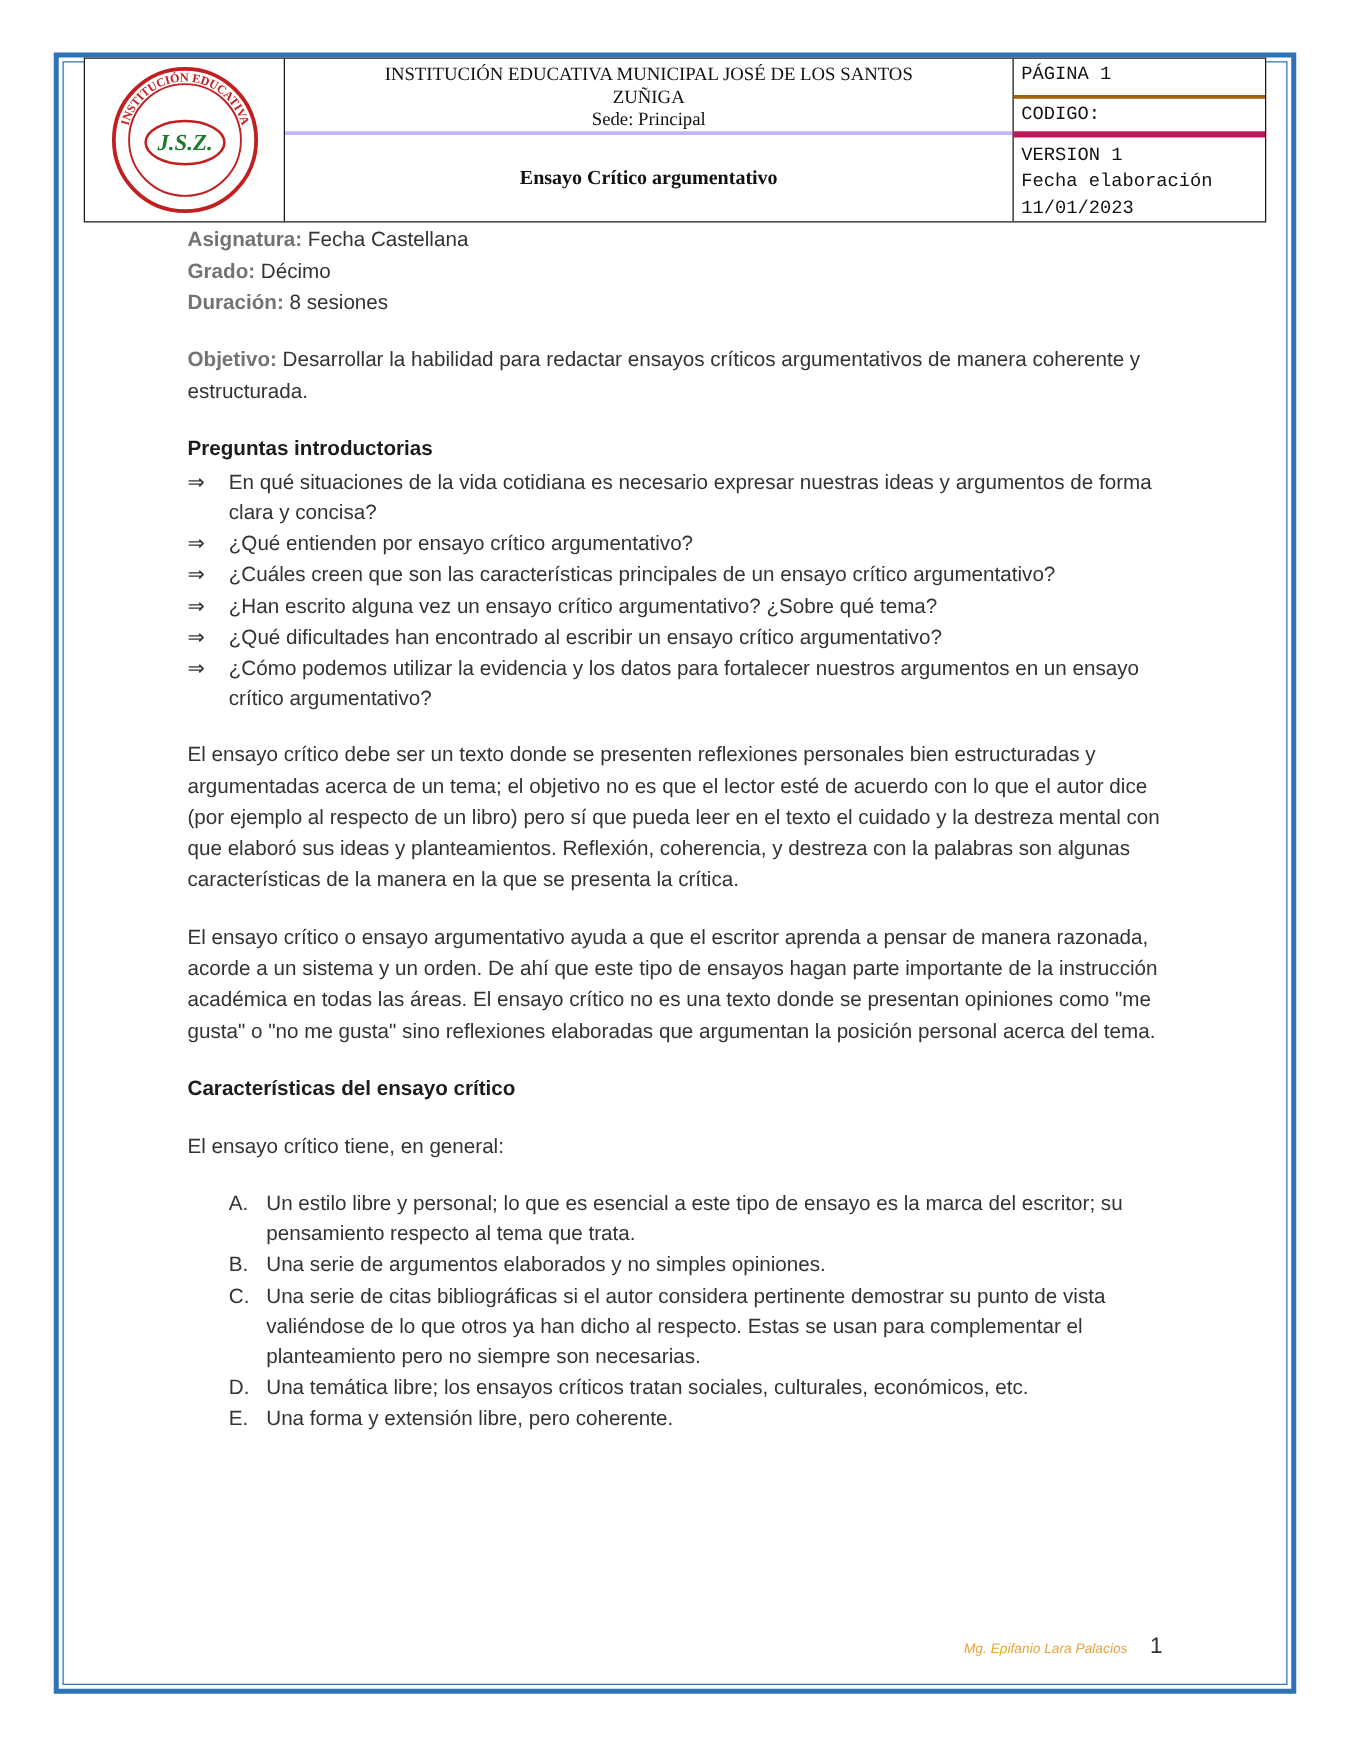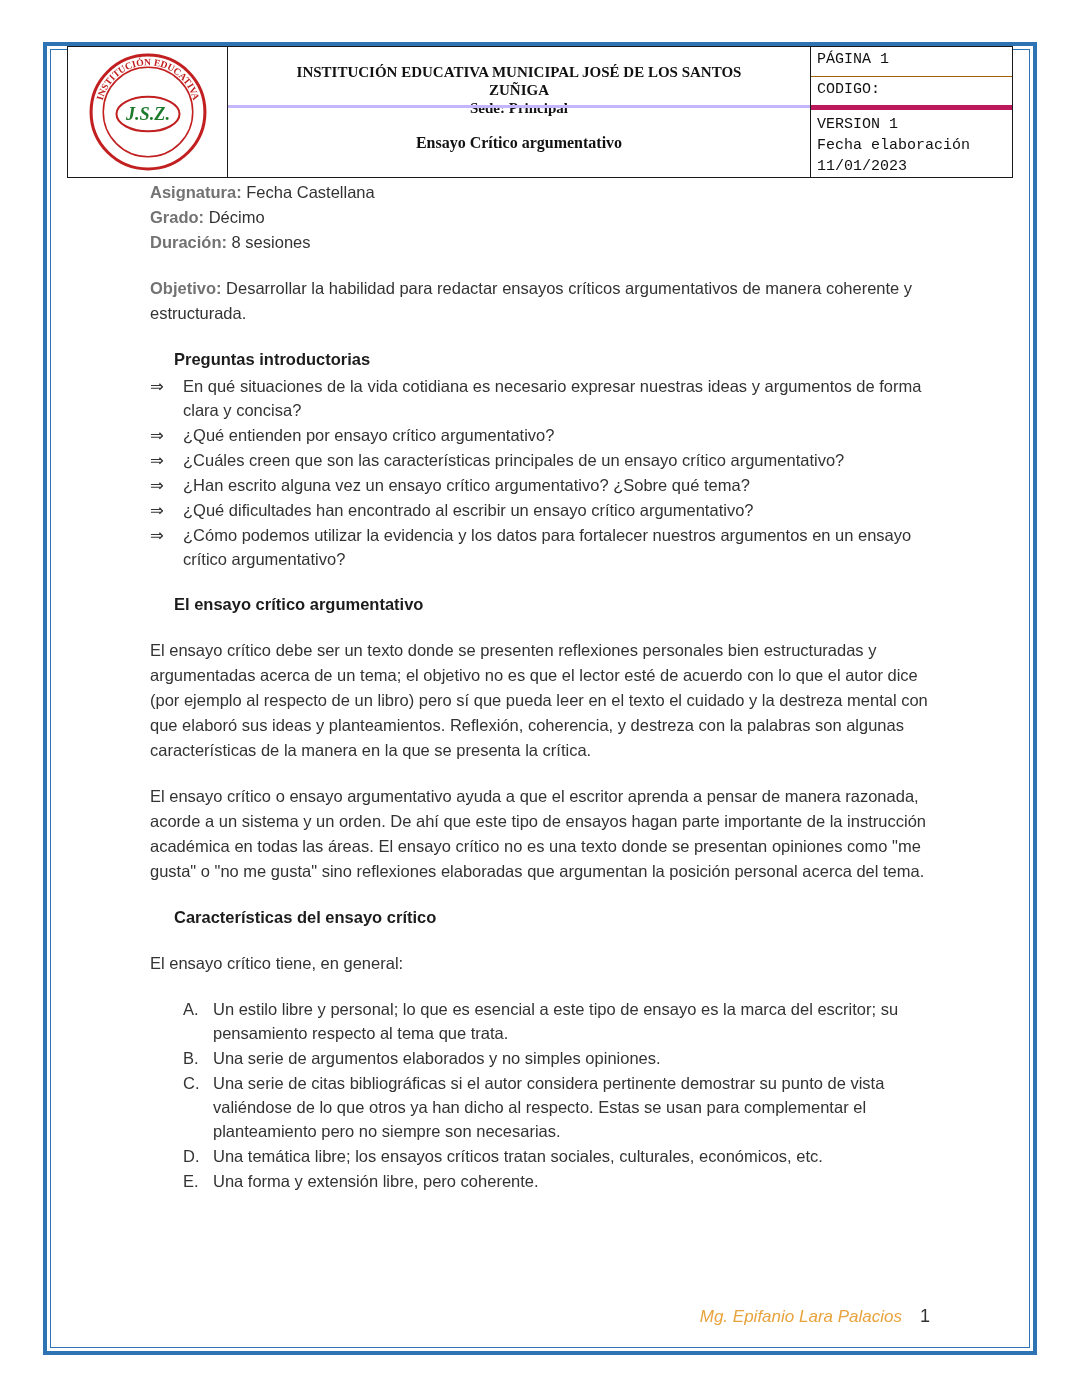--- a/index.html
+++ b/index.html
@@ -26,61 +26,61 @@
     position:absolute; left:67px; top:46px; width:946px;
     display:flex; border:1px solid #1a1a1a; background:#fff;
     font-family:"Liberation Serif", serif; color:#111;
   }
   .logo-cell {
     width:160px; border-right:1px solid #1a1a1a;
     display:flex; align-items:center; justify-content:center;
   }
   .mid-col { flex:1; display:flex; flex-direction:column; }
   .name-cell {
-    height:58px; text-align:center; padding-top:16px;
-    font-weight:bold; font-size:15px; line-height:18px;
+    height:58px; text-align:center; padding-top:4px;
+    font-weight:normal; font-size:15px; line-height:18px;
   }
   .name-line { max-width:480px; margin:0 auto; }
   .title-cell {
     height:72px; border-top:3px solid #c4b5fd;
     display:flex; align-items:center; justify-content:center;
     font-weight:bold; font-size:16px;
   }
   .right-col { width:202px; border-left:1px solid #1a1a1a; display:flex; flex-direction:column;font-family:Liberation Mono, monospace; }
   .rc-cell { font-size:15px; padding:4px 6px 0 6px; }
   .rc-pagina { height:29px; }
-  .rc-codigo { height:29px; border-top:1px solid #a16207; }
+  .rc-codigo { height:29px; border-top:3px solid #a16207; }
   .rc-version { flex:1; border-top:5px solid #be185d; line-height:21px; }
 
   
   .content {
     position:absolute; left:150px; top:180px; width:780px;
     font-size:16.5px; line-height:25px;
   }
   .b { font-weight:bold; color:#737373; }
   .meta-line { line-height:25px; }
   .para { margin-top:21px; }
-  .heading { margin-top:21px; font-weight:bold; color:#1c1c1c;margin-left:24px; }
+  .heading { margin-top:21px; font-weight:bold; color:#1c1c1c; }
 
   .q-list { margin-top:2px; }
   .q-item { display:flex; line-height:24px; margin-top:1px; }
   .q-marker { width:33px; flex:0 0 33px; color:#333; }
   .q-text { flex:1; }
 
   .char-list { margin-top:21px; margin-left:33px; }
   .char-item { display:flex; line-height:24px; margin-top:1px; }
   .char-letter { width:30px; flex:0 0 30px; }
   .char-text { flex:1; }
 
   
   .footer {
     position:absolute; left:150px; right:150px; top:1306px;
     display:flex; justify-content:flex-end; align-items:baseline; gap:18px;
   }
-  .footer-author { font-style:italic; color:#e8a33c; font-size:17px; }
+  .footer-author { font-style:italic; color:#e8a33c; font-size:11px; }
   .footer-page { color:#333; font-size:18px; }
 </style>
 </head>
 <body>
 
 <div class="frame-outer">
   <div class="frame-inner"></div>
 </div>
 
 <div class="hdr">
@@ -147,21 +147,20 @@
     <div class="q-item">
         <span class="q-marker">⇒</span>
         <span class="q-text">¿Qué dificultades han encontrado al escribir un ensayo crítico argumentativo?</span>
       </div>
     <div class="q-item">
         <span class="q-marker">⇒</span>
         <span class="q-text">¿Cómo podemos utilizar la evidencia y los datos para fortalecer nuestros argumentos en un ensayo crítico argumentativo?</span>
       </div>
   </div>
 
-  <div class="heading">El ensayo crítico argumentativo</div>
   <div class="para">El ensayo crítico debe ser un texto donde se presenten reflexiones personales bien estructuradas y argumentadas acerca de un tema; el objetivo no es que el lector esté de acuerdo con lo que el autor dice (por ejemplo al respecto de un libro) pero sí que pueda leer en el texto el cuidado y la destreza mental con que elaboró sus ideas y planteamientos. Reflexión, coherencia, y destreza con la palabras son algunas características de la manera en la que se presenta la crítica.</div>
   <div class="para">El ensayo crítico o ensayo argumentativo ayuda a que el escritor aprenda a pensar de manera razonada, acorde a un sistema y un orden. De ahí que este tipo de ensayos hagan parte importante de la instrucción académica en todas las áreas.  El ensayo crítico no es una texto donde se presentan opiniones como "me gusta" o "no me gusta" sino reflexiones elaboradas que argumentan la posición personal acerca del tema.</div>
 
   <div class="heading">Características del ensayo crítico</div>
   <div class="para">El ensayo crítico tiene, en general:</div>
 
   <div class="char-list">
     <div class="char-item">
         <span class="char-letter">A.</span>
         <span class="char-text">Un estilo  libre y personal; lo que es esencial a este tipo de ensayo es la marca del escritor; su pensamiento respecto al tema que trata.</span>

